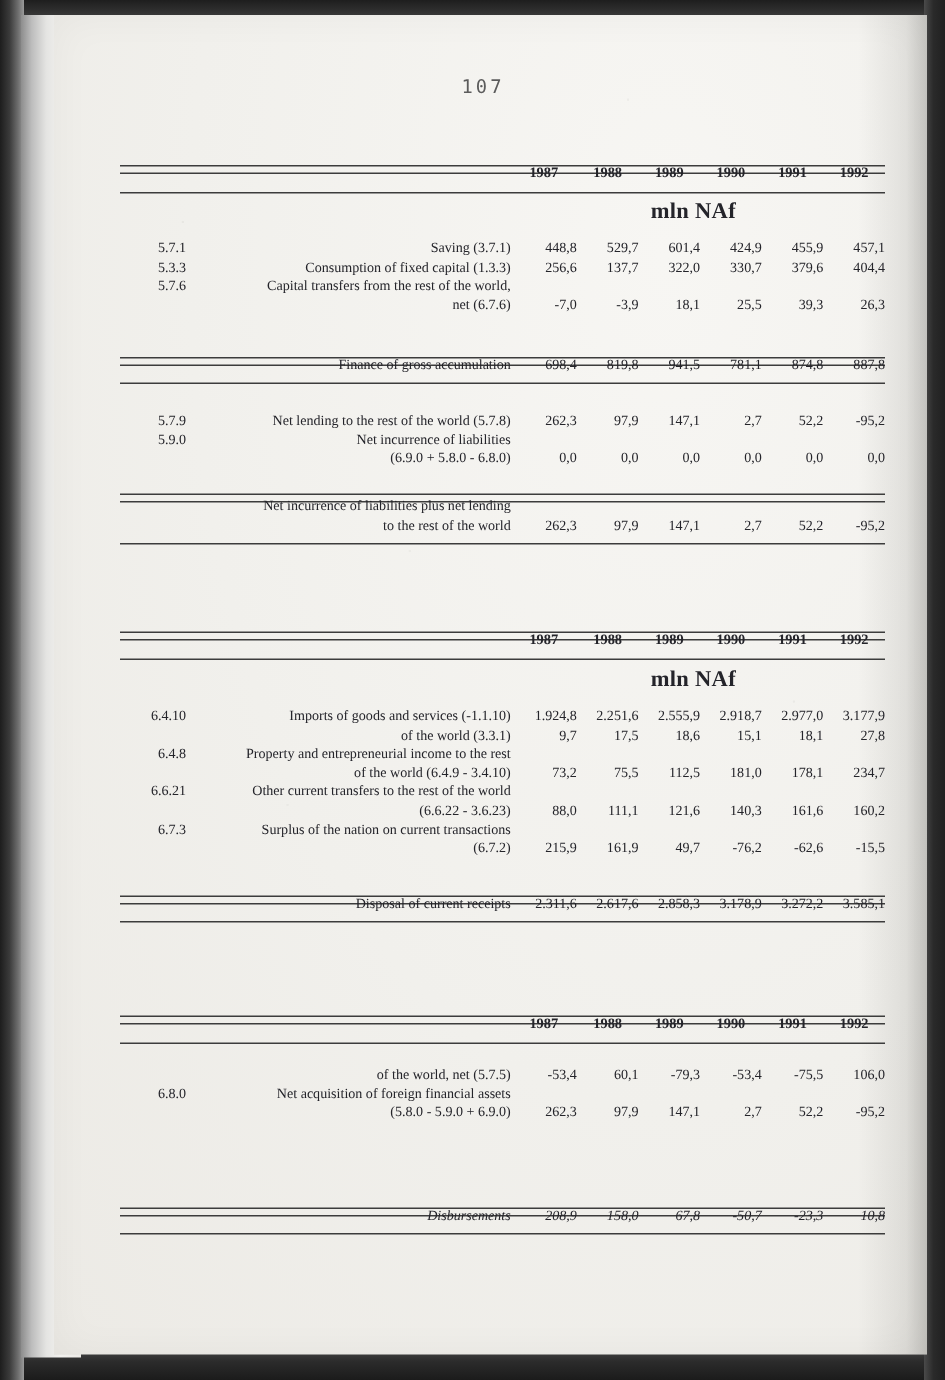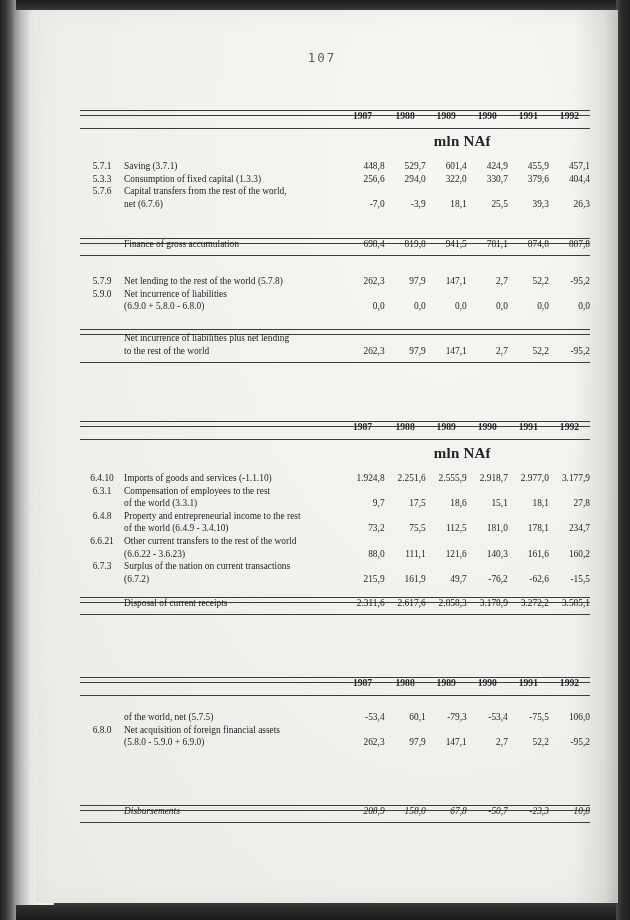--- a/index.html
+++ b/index.html
@@ -93,22 +93,22 @@
     line-height: 1.0;
     color: #24242a;
   }
   .tbl td {
     padding: 0;
     vertical-align: baseline;
     white-space: nowrap;
   }
 
   
-  .c-code  { width: 44px;  text-align: center;  padding-right: 4px; }
-  .c-label { width: 216px; text-align: left; }
+  .c-code  { width: 44px;  text-align: right;  padding-right: 4px; }
+  .c-label { width: 216px; text-align: right; }
   .c-num   { width: 41px;  text-align: right; padding-right: 6px; }
   .c-num.wide { width: 44px; }
 
   .r-spacer td { height: 7px; font-size: 0; line-height: 0; }
   .r-spacer.tall td  { height: 13px; }
 
   .datarow td { height: 12.6px; }
 
   
   .rule-double, .rule-single, .rule-thin {
@@ -210,21 +210,21 @@
           <td class="c-num">601,4</td>
           <td class="c-num">424,9</td>
           <td class="c-num">455,9</td>
           <td class="c-num">457,1</td>
         </tr>
 
         <tr class="datarow">
           <td class="c-code">5.3.3</td>
           <td class="c-label">Consumption of fixed capital (1.3.3)</td>
           <td class="c-num wide">256,6</td>
-          <td class="c-num">294,0</td>
+          <td class="c-num">137,7</td>
           <td class="c-num">322,0</td>
           <td class="c-num">330,7</td>
           <td class="c-num">379,6</td>
           <td class="c-num">404,4</td>
         </tr>
 
         <tr class="datarow">
           <td class="c-code">5.7.6</td>
           <td class="c-label">Capital transfers from the rest of the world,</td>
           <td class="c-num wide"></td>
@@ -361,30 +361,20 @@
           <td class="c-label">Imports of goods and services (-1.1.10)</td>
           <td class="c-num wide">1.924,8</td>
           <td class="c-num">2.251,6</td>
           <td class="c-num">2.555,9</td>
           <td class="c-num">2.918,7</td>
           <td class="c-num">2.977,0</td>
           <td class="c-num">3.177,9</td>
         </tr>
 
         <tr class="datarow">
-          <td class="c-code">6.3.1</td>
-          <td class="c-label">Compensation of employees to the rest</td>
-          <td class="c-num wide"></td>
-              <td class="c-num"></td>
-          <td class="c-num"></td>
-              <td class="c-num"></td>
-          <td class="c-num"></td>
-              <td class="c-num"></td>
-        </tr>
-        <tr class="datarow">
           <td class="c-code"></td>
           <td class="c-label lbl-indent2">of  the world  (3.3.1)</td>
           <td class="c-num wide">9,7</td>
           <td class="c-num">17,5</td>
           <td class="c-num">18,6</td>
           <td class="c-num">15,1</td>
           <td class="c-num">18,1</td>
           <td class="c-num">27,8</td>
         </tr>
 

